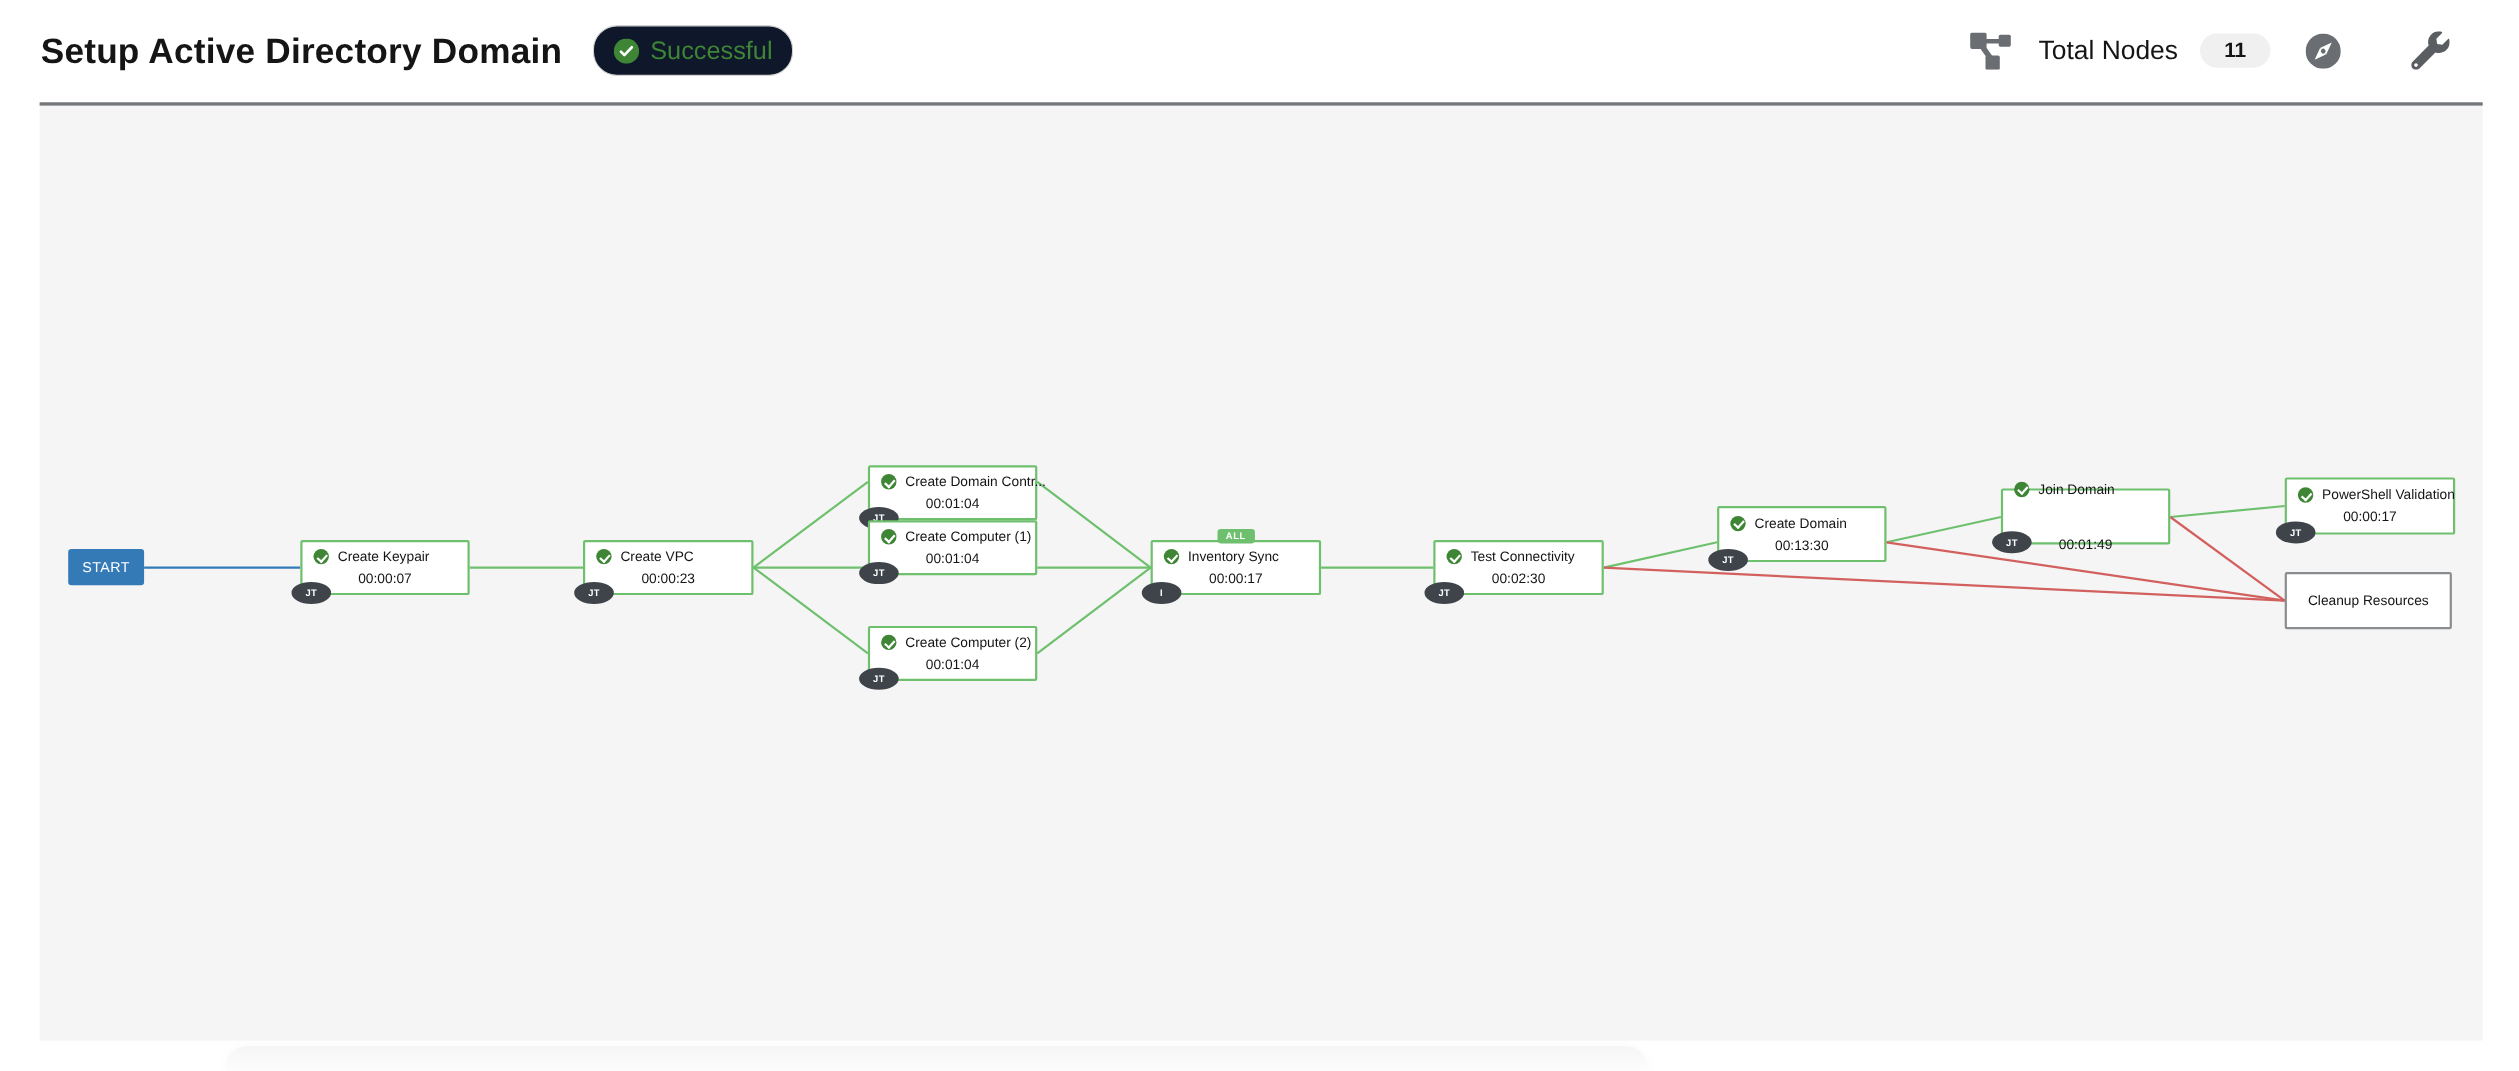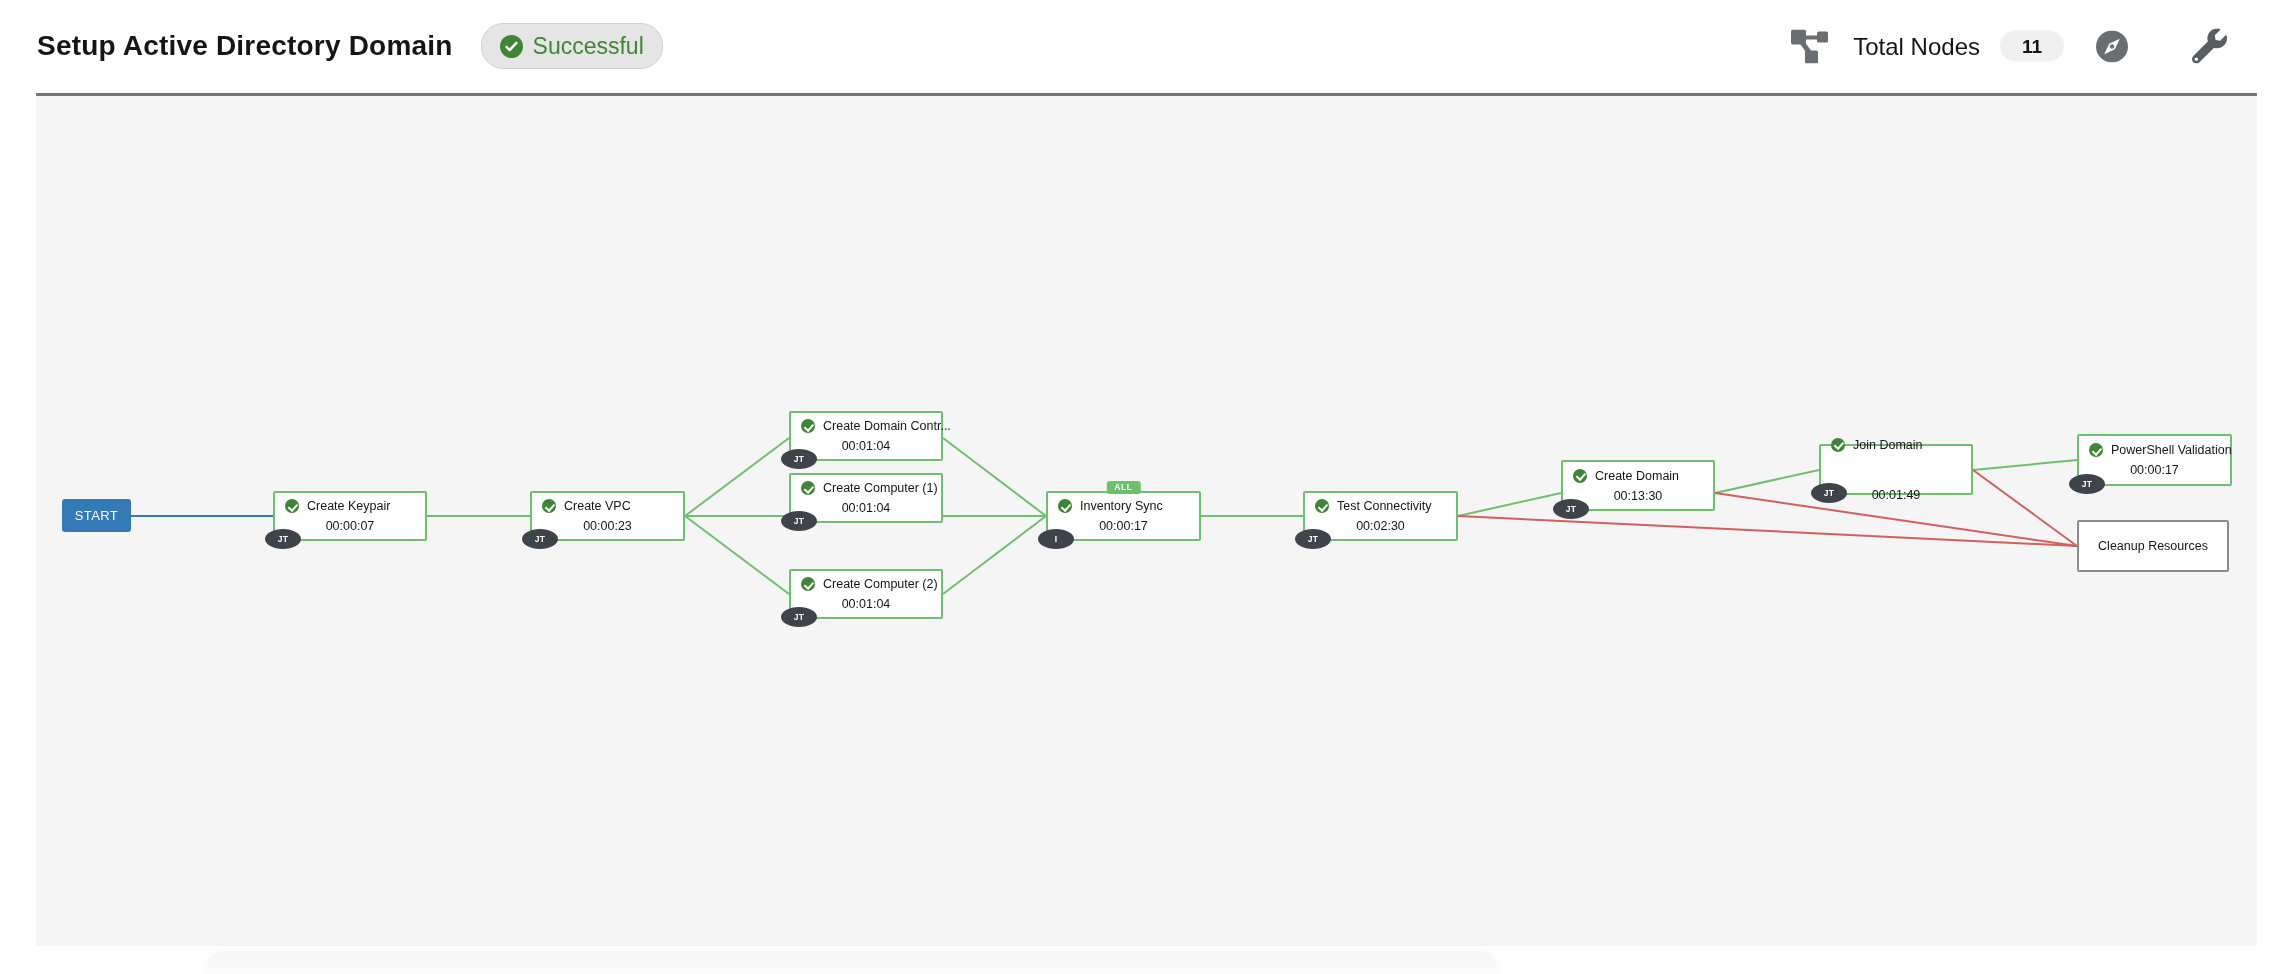--- a/index.html
+++ b/index.html
@@ -10,22 +10,22 @@
     --count-pill-bg:#F0F0F0; --text-primary:#151515; --icon-gray:#6A6E73;
   }
   html,body{margin:0;padding:0;}
   body{
     width:2290px;height:974px;position:relative;overflow:hidden;background:#fff;
     font-family:"Liberation Sans","DejaVu Sans",sans-serif;color:var(--text-primary);
   }
   
   .header{position:relative;width:100%;height:93px;background:#fff;}
   .header-left{position:absolute;left:37px;top:46px;transform:translateY(-50%);display:flex;align-items:center;gap:28px;}
-  .page-title{margin:0;font-size:28px;font-weight:700;letter-spacing:.2px;white-space:nowrap;}
-  .status-pill{display:flex;align-items:center;gap:10px;height:44px;padding:0 18px;border:1px solid #D2D2D2;border-radius:22px;background:#e5e5e5;}
+  .page-title{margin:0;font-size:32px;font-weight:700;letter-spacing:.2px;white-space:nowrap;}
+  .status-pill{display:flex;align-items:center;gap:10px;height:44px;padding:0 18px;border:1px solid #D2D2D2;border-radius:22px;background:#0f172a;}
   .status-pill span{font-size:23px;color:var(--status-success);}
   .header-right{position:absolute;right:63px;top:46px;transform:translateY(-50%);display:flex;align-items:center;}
   .hicon{display:block;cursor:pointer;}
   .sitemap{margin-right:24px;}
   .total-label{font-size:24px;margin-right:20px;white-space:nowrap;}
   .count-pill{min-width:64px;height:31px;border-radius:16px;background:var(--count-pill-bg);
     display:flex;align-items:center;justify-content:center;font-size:19px;font-weight:600;margin-right:32px;}
   .compass{margin-right:64px;}
   
   .canvas{position:absolute;left:36px;top:93px;width:2221px;height:853px;background:var(--canvas-bg);
@@ -120,21 +120,21 @@
         <span class="corner-badge">JT</span>
       </div>
       <div class="node" style="left: 494px; top: 395px; width: 155px; height: 50px;">
         <div class="node-title">
           <span class="check"></span>
           <span>Create VPC</span>
         </div>
         <div class="node-time">00:00:23</div>
         <span class="corner-badge">JT</span>
       </div>
-      <div class="node" style="left: 753px; top: 315px; width: 154px; height: 50px;">
+      <div class="node" style="left: 753px; top: 327px; width: 154px; height: 50px;">
         <div class="node-title">
           <span class="check"></span>
           <span>Create Domain Contr...</span>
         </div>
         <div class="node-time">00:01:04</div>
         <span class="corner-badge">JT</span>
       </div>
       <div class="node" style="left: 753px; top: 377px; width: 154px; height: 50px;">
         <div class="node-title">
           <span class="check"></span>

